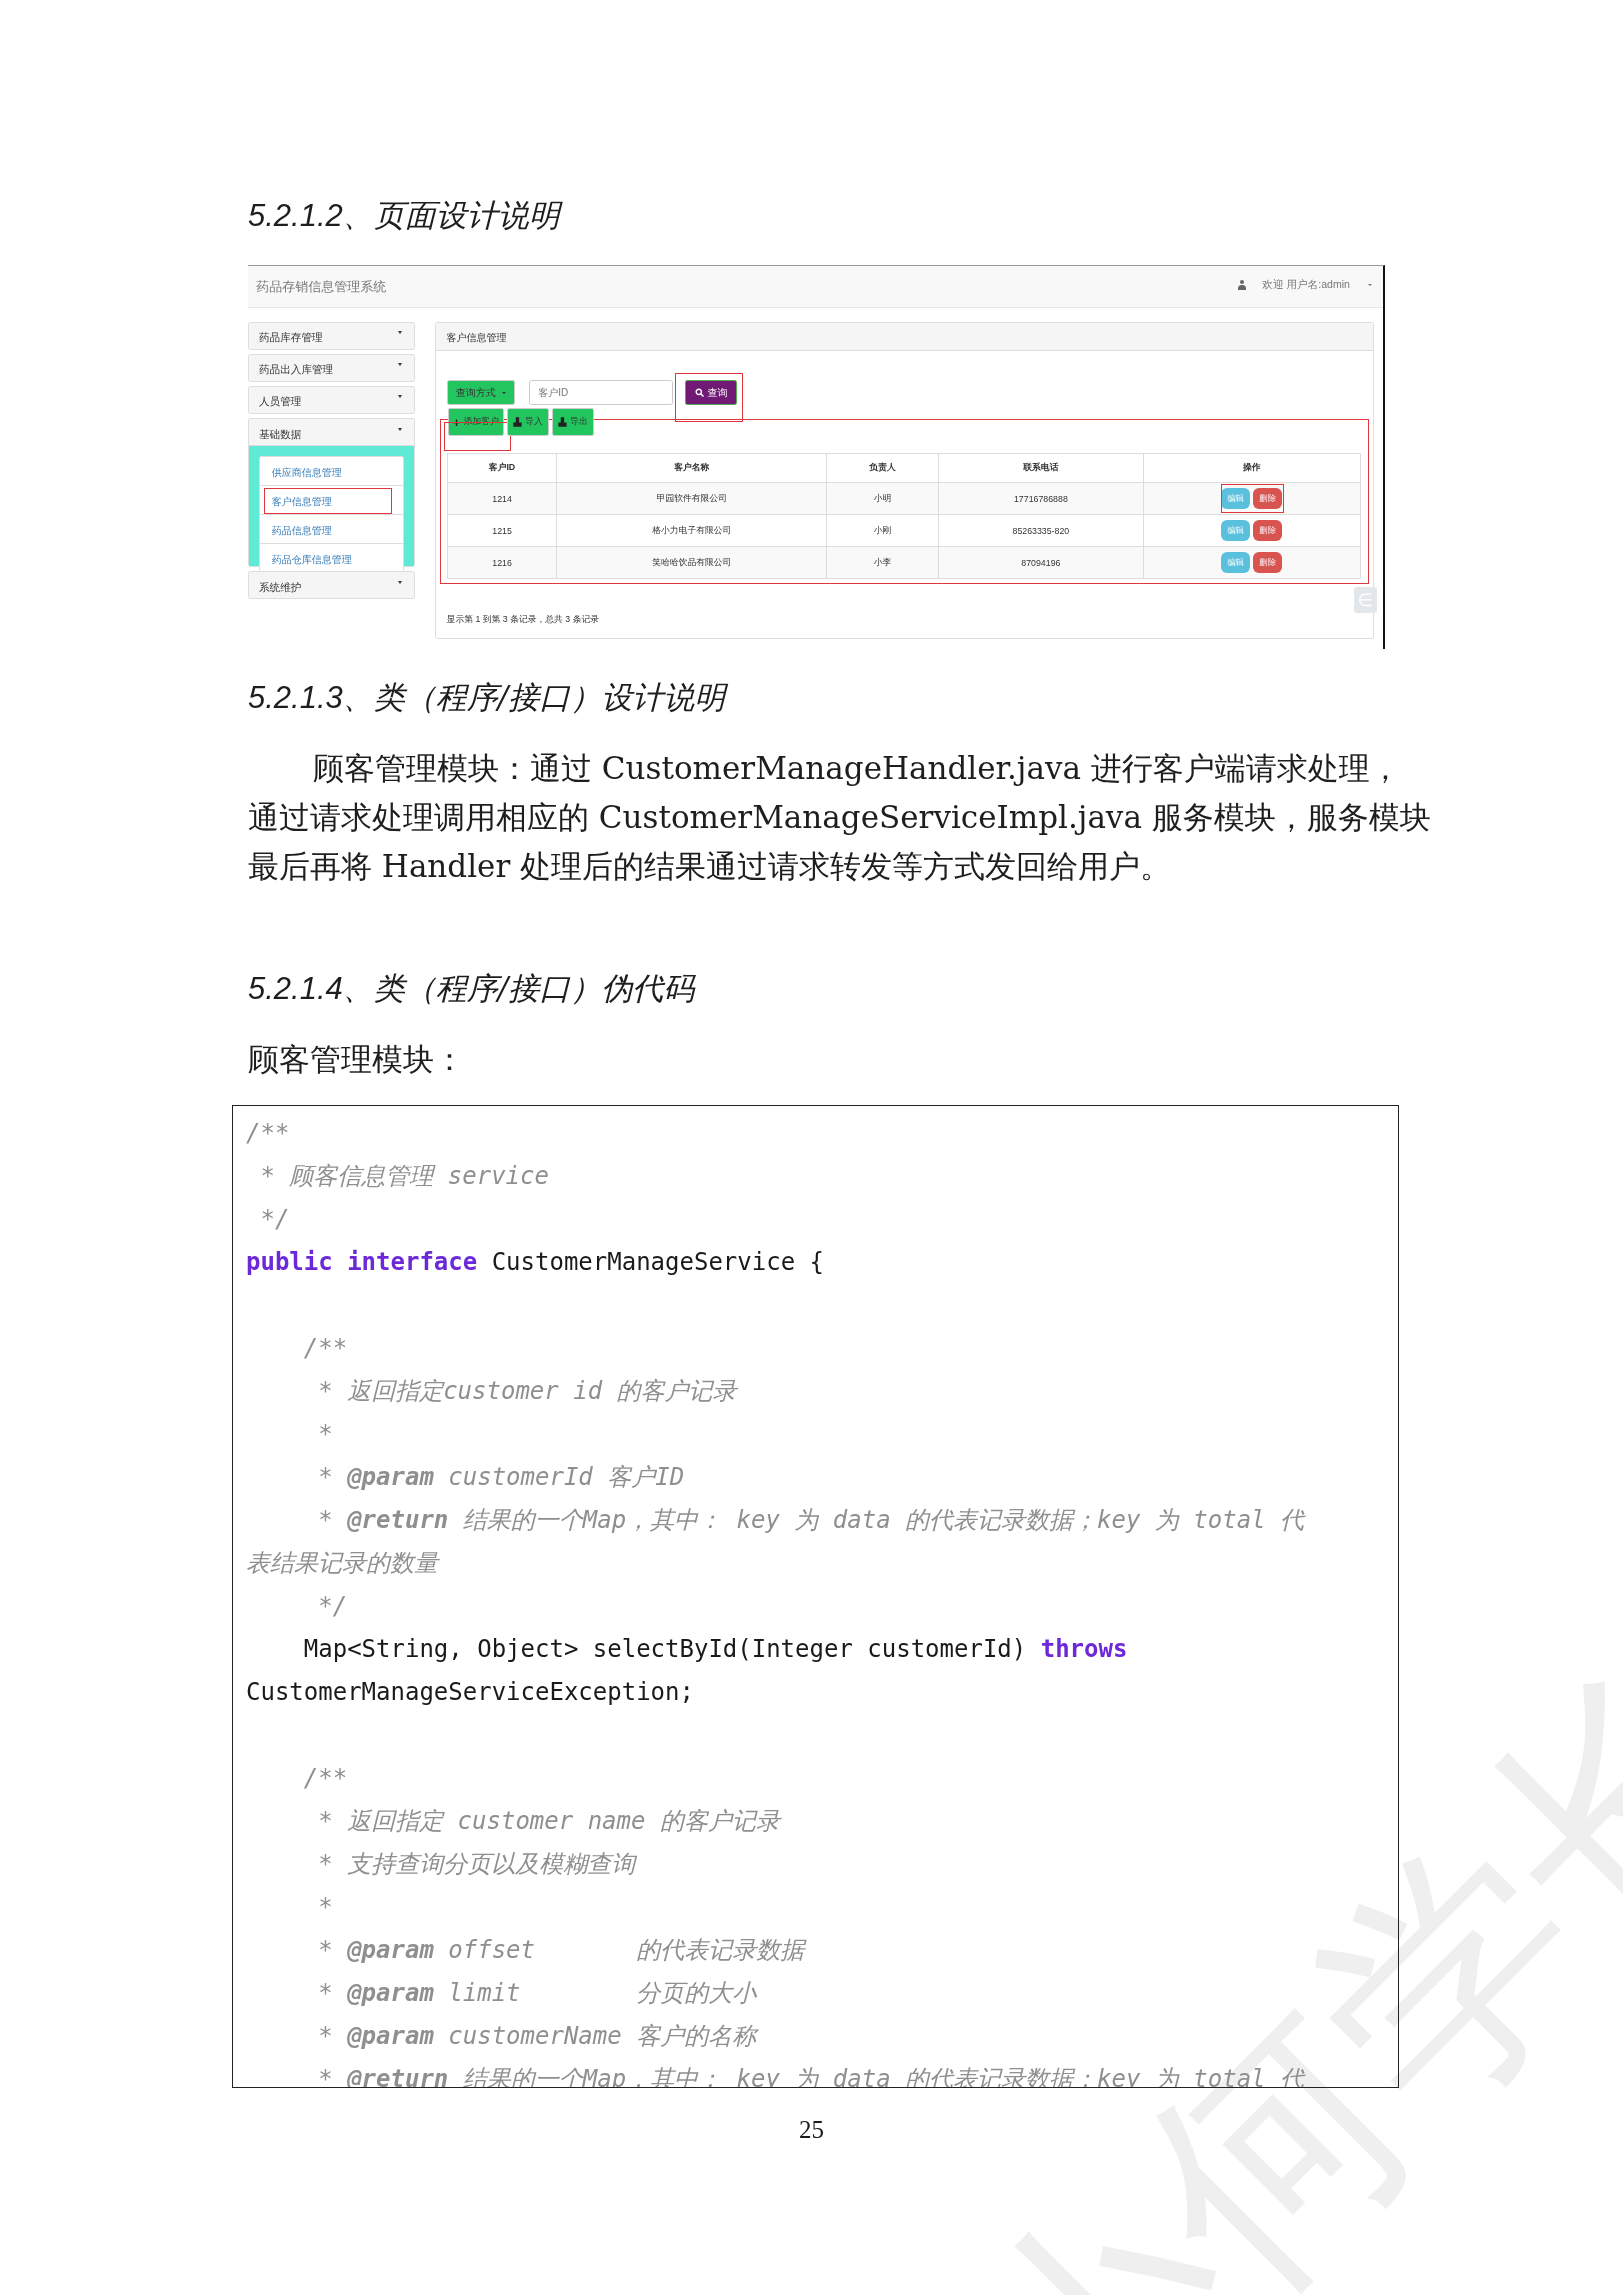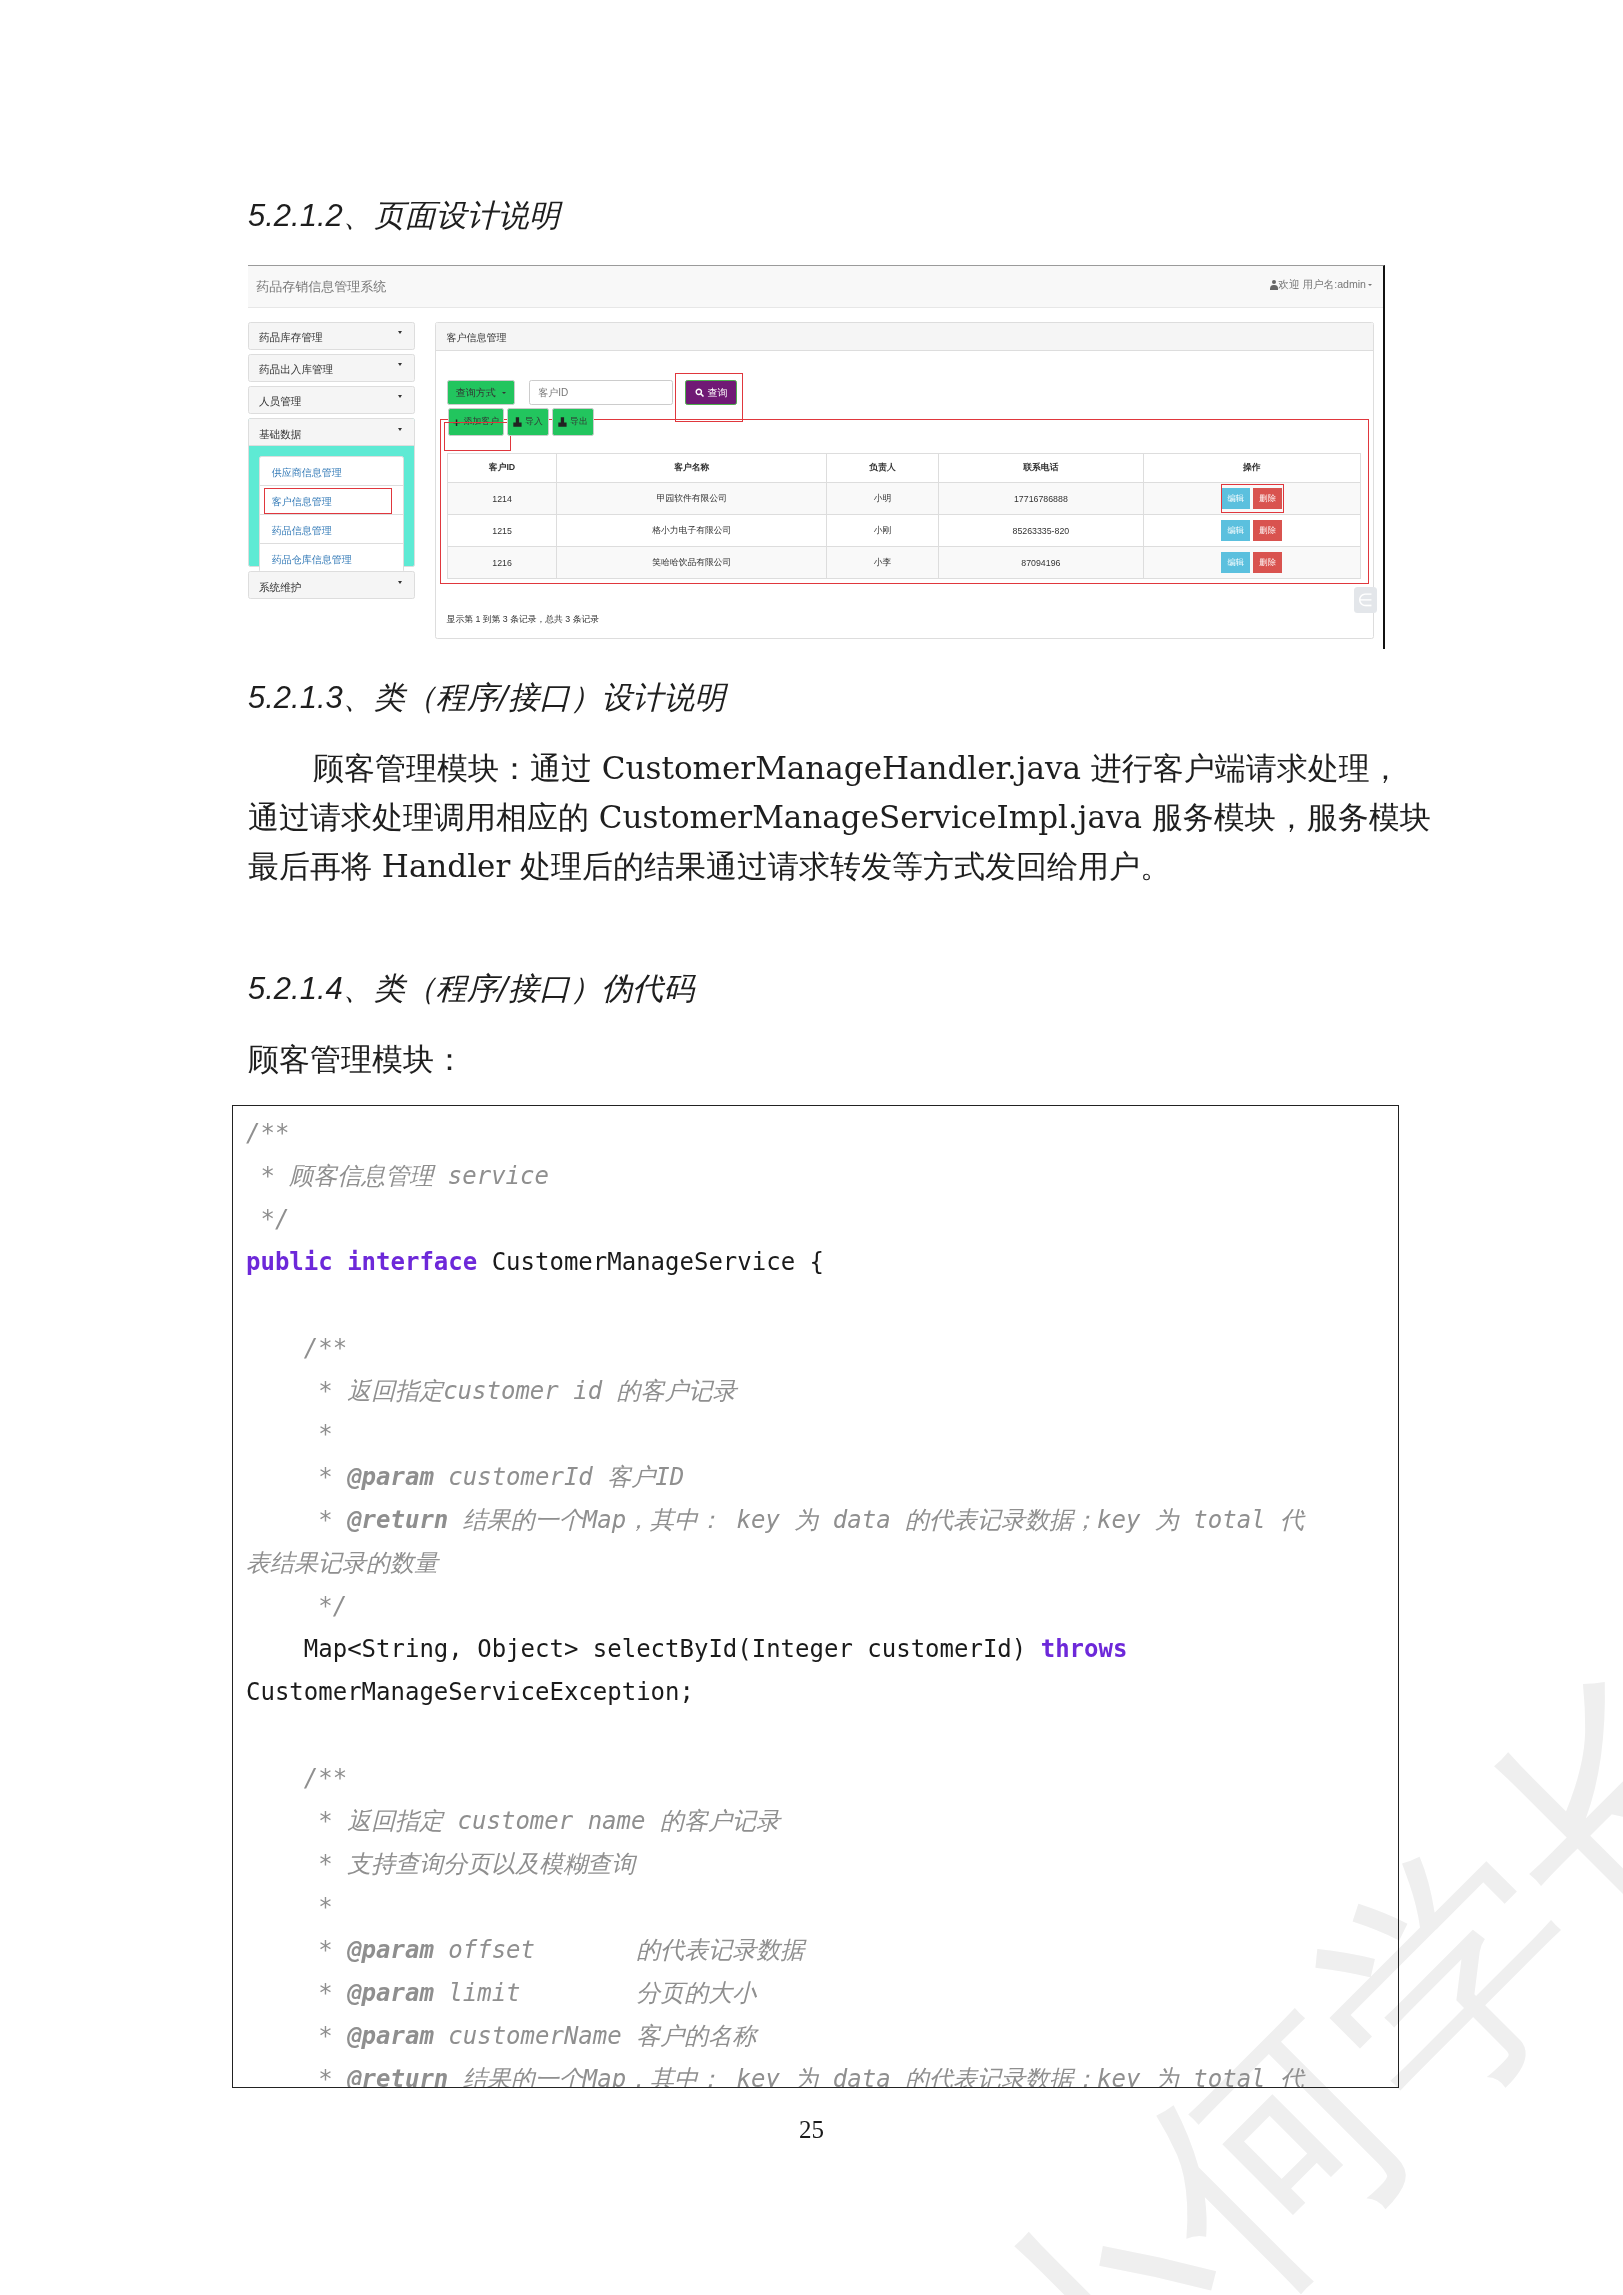--- a/index.html
+++ b/index.html
@@ -13,21 +13,21 @@
   
   .para { position:absolute; left:248px; width:1138px; font-size:31px; line-height:49px; color:#1e1e1e; }
   .para .line { display:block; white-space:nowrap; }
   .para .indent { padding-left:65px; }
 
   
   .shot { position:absolute; left:248px; top:265px; width:1135px; height:383px; background:#fff;
           border-top:1.8px solid #9a9a9a; border-right:2.4px solid #111; font-family:"Liberation Sans", sans-serif; overflow:hidden; }
   .navbar { position:absolute; left:0; top:0; right:0; height:41px; background:#f8f8f8; border-bottom:1.2px solid #e7e7e7; }
   .brand { position:absolute; left:8.3px; top:11.8px; font-size:13px; color:#777; }
-  .userbox { position:absolute; right:10.6px; top:11.8px; font-size:10.6px; color:#777; display:flex; align-items:center; gap:0; }
+  .userbox { position:absolute; right:10.6px; top:11.8px; font-size:10.6px; color:#777; display:flex; align-items:center; gap:16px; }
   .user-icon { width:8.3px; height:10.6px; position:relative; }
   .user-icon::before { content:""; position:absolute; left:1.8px; top:0; width:4.7px; height:4.7px; border-radius:50%; background:#666; }
   .user-icon::after { content:""; position:absolute; left:0; top:5.3px; width:8.3px; height:5.3px; border-radius:3.5px 3.5px 0 0; background:#666; }
   .caret { display:inline-block; width:0; height:0; border-left:2.9px solid transparent; border-right:2.9px solid transparent; border-top:2.9px solid #777; margin-left:2.4px; }
 
   .sidebar { position:absolute; left:0; top:56px; width:167px; }
   .sb-panel { border:0.6px solid #ddd; border-radius:2.4px; background:#f5f5f5; margin-bottom:4.1px; height:26px; position:relative; }
   .sb-panel .lbl { position:absolute; left:10px; top:8.3px; font-size:10.6px; color:#333; }
   .sb-panel .dd { position:absolute; right:11.8px; top:8.3px; width:0; height:0; border-left:2.9px solid transparent; border-right:2.9px solid transparent; border-top:3.5px solid #333; }
   .sb-open { border:0.6px solid #ddd; border-radius:2.4px; background:#5eead4; margin-bottom:4.1px; position:relative; height:147px; }
@@ -53,21 +53,21 @@
 
   .tool-btn { top:85px; height:28px; font-size:8.8px; }
   .icon-plus { font-weight:bold; font-size:13px; line-height:1; color:#222; }
   .icon-imp { display:inline-block; width:8.3px; height:9.4px; background:#222; clip-path:polygon(0 55%,100% 55%,100% 100%,0 100%,0 55%,30% 55%,30% 0,70% 0,70% 55%); }
 
   table.grid { position:absolute; left:10.6px; top:130px; width:914px; border-collapse:collapse; font-size:8.8px; color:#333; }
   table.grid th, table.grid td { border:0.6px solid #ddd; text-align:center; height:31px; padding:0; }
   table.grid th { font-weight:bold; height:28px; background:#fff; }
   table.grid tr.odd td { background:#f9f9f9; }
   .op { display:inline-flex; gap:2.4px; vertical-align:middle; }
-  .op .e, .op .d { width:29.5px; height:21px; border-radius:0; color:#fff; font-size:8.3px; display:flex; align-items:center; justify-content:center; }
+  .op .e, .op .d { width:29.5px; height:21px; border-radius:6px; color:#fff; font-size:8.3px; display:flex; align-items:center; justify-content:center; }
   .op .e { background:#5bc0de; }
   .op .d { background:#d9534f; }
   .pager-text { position:absolute; left:10.6px; top:291px; font-size:8.8px; color:#333; }
   .side-float { position:absolute; right:-4.7px; top:270px; width:23.6px; height:26px; background:#e3e6ea; border-radius:3.5px; color:#fff; font-size:17.7px; text-align:center; line-height:26px; }
 
   
   .codebox { position:absolute; left:232px; top:1105px; width:1167px; height:983px; border:1.2px solid #222; box-sizing:border-box; background:transparent; overflow:hidden; }
   .code { position:absolute; left:13px; top:5.9px; font-family:"DejaVu Sans Mono", monospace; font-size:24px; line-height:43px; white-space:pre; color:#1a1a1a; }
   .code .c { color:#8f8f8f; font-style:italic; }
   .code .kw { color:#6d28d9; font-weight:bold; }

